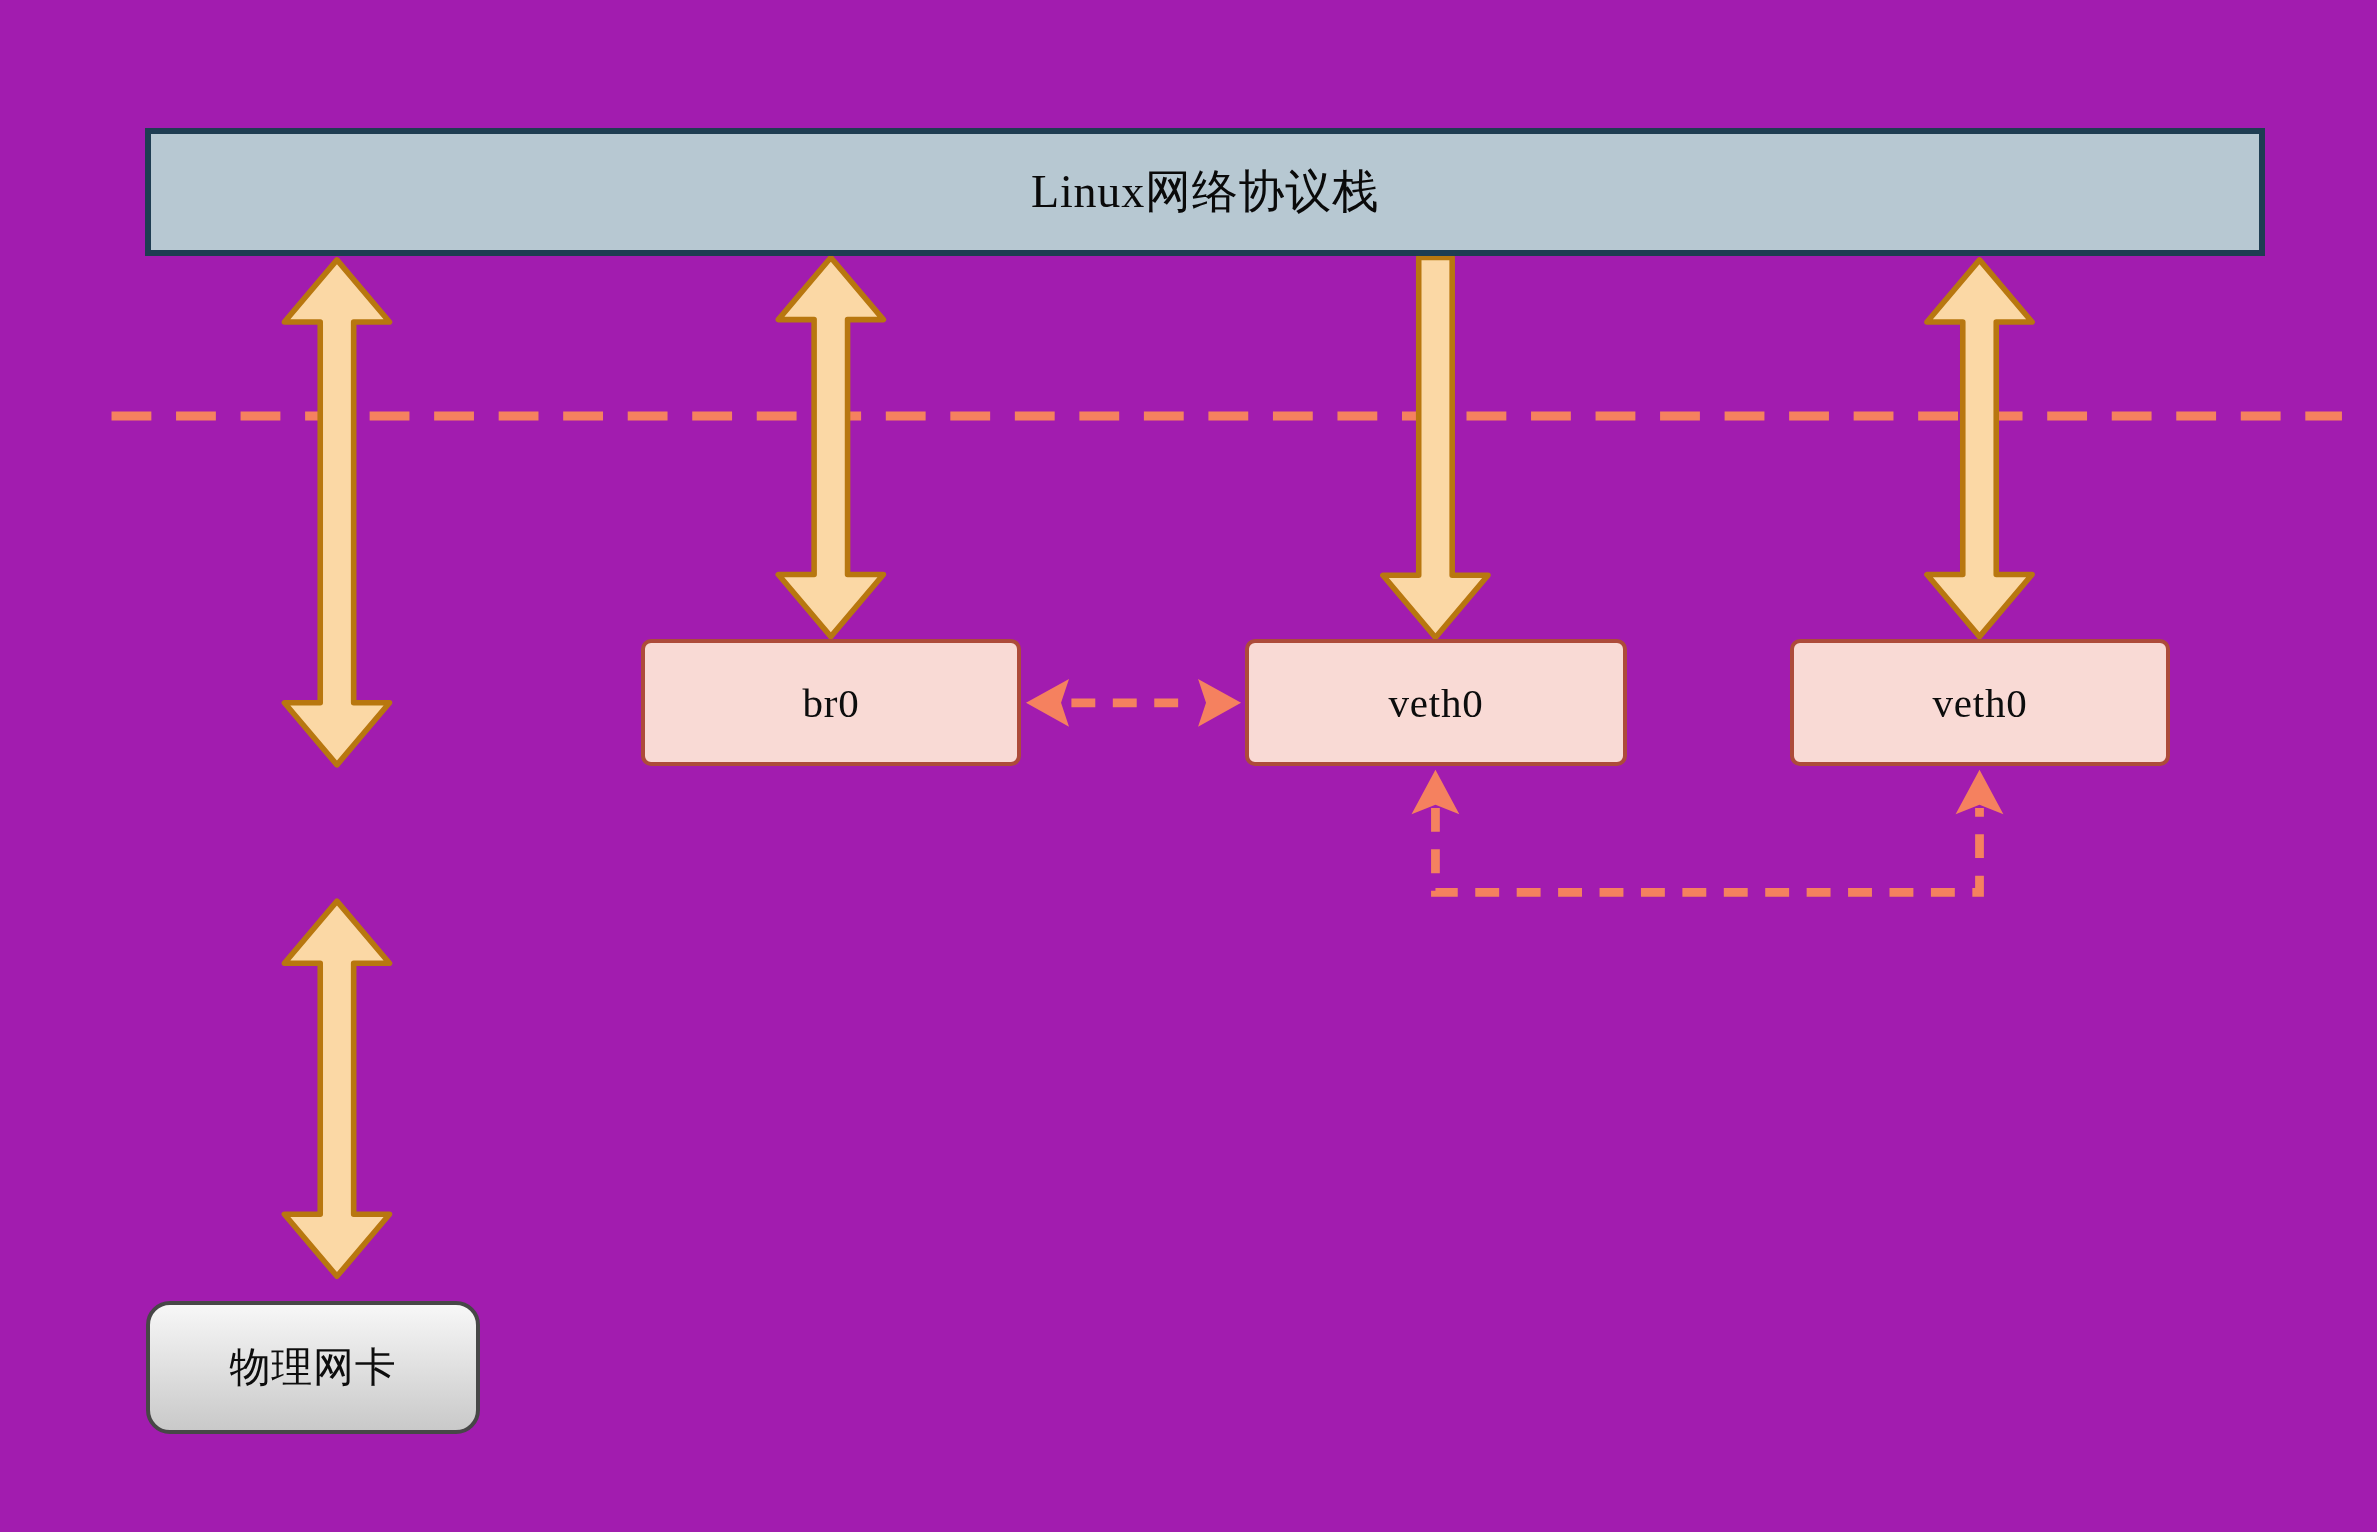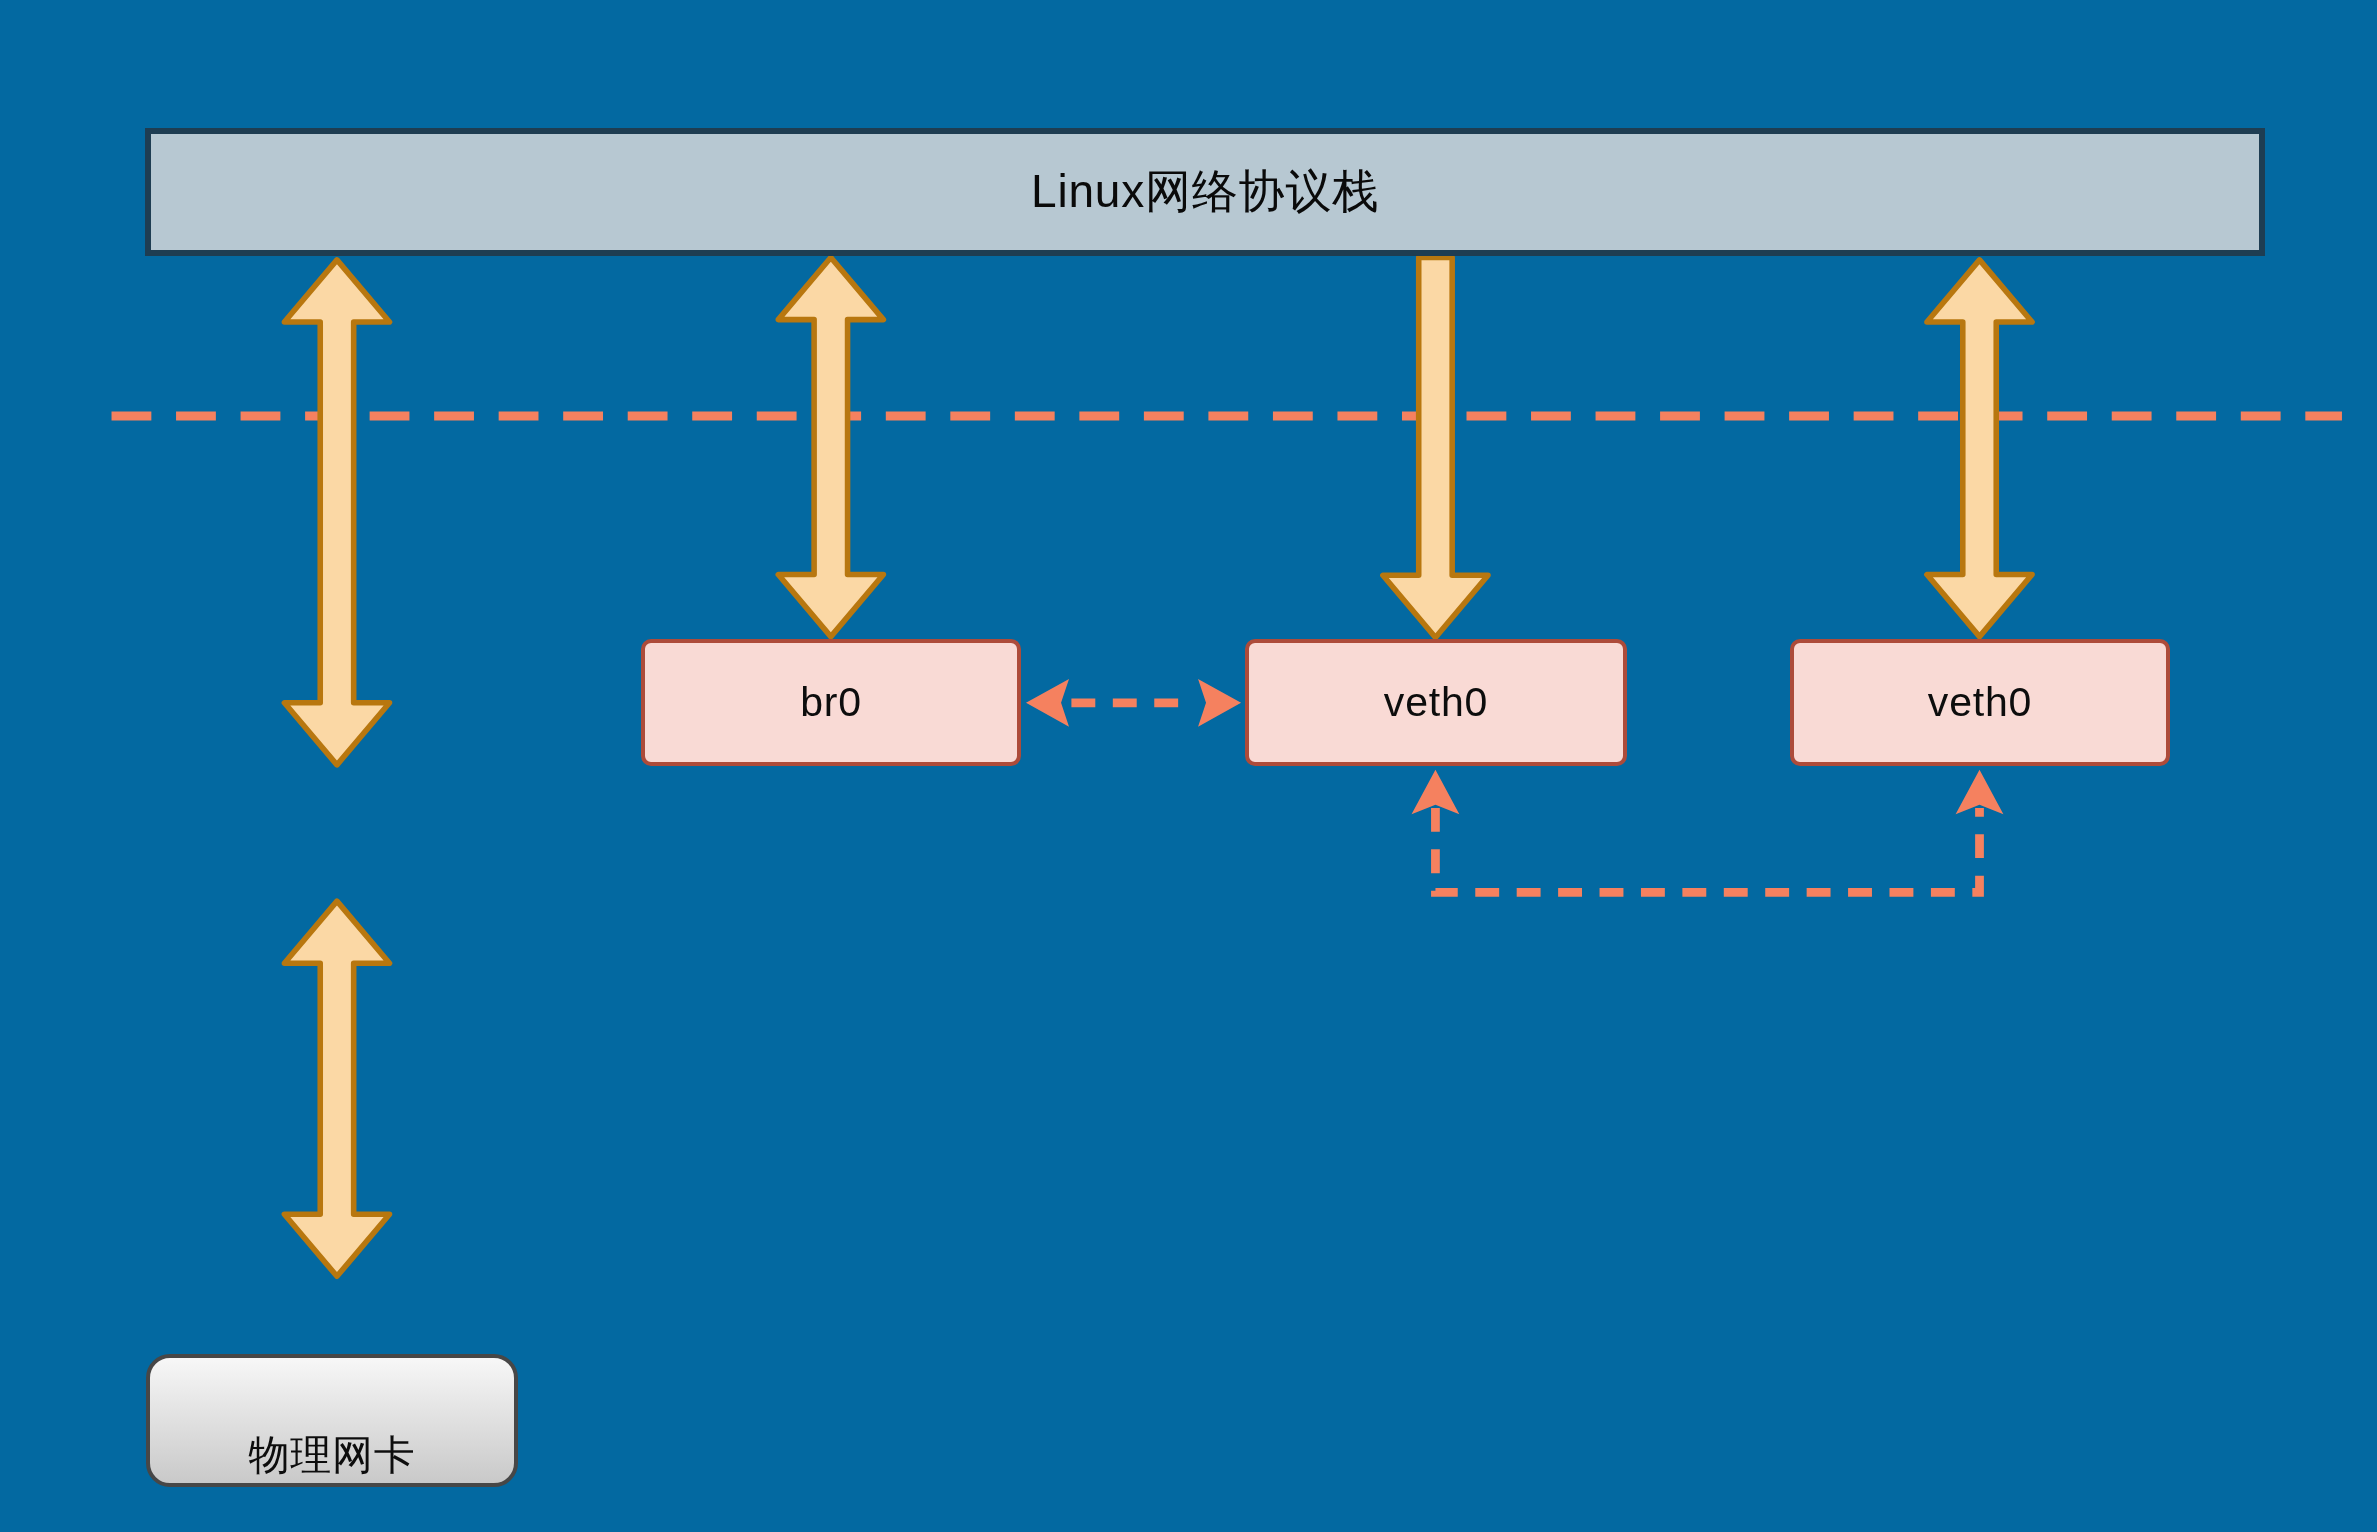--- a/index.html
+++ b/index.html
@@ -1,37 +1,37 @@
 <!DOCTYPE html>
 <html style="font-size:12.7px"><head>
 <meta charset="utf-8">
 <style>
   html,body{margin:0;padding:0;background:#000;}
   #canvas{
-    position:relative;width:2377px;height:1533px;background:#0369a1;overflow:hidden;
-    font-family:Liberation Sans, sans-serif;
+    position:relative;width:2377px;height:1533px;background:#a21caf;overflow:hidden;
+    font-family:Liberation Serif, serif;
   }
   #arrow-layer{position:absolute;left:0;top:0;width:2377px;height:1533px;}
   .node{
     position:absolute;display:flex;align-items:center;justify-content:center;
     box-sizing:border-box;border-radius:10px;color:#0d0d0d;font-size:41px;
     letter-spacing:0.8px;white-space:nowrap;
   }
   #stack-bar{
     position:absolute;left:145px;top:128px;width:2120px;height:128px;
     box-sizing:border-box;background:#b7c8d2;border:6.4px solid #1e3d52;
     display:flex;align-items:center;justify-content:center;
     color:#0a0a0a;font-size:46px;letter-spacing:0.8px;
   }
   #node-eth0{left:147px;top:767px;width:380px;height:134px;background:#d2d1e6;border:4.8px solid #5e5e7e;}
   #node-br0{left:641px;top:639px;width:380px;height:127px;background:#f9dad5;border:4.8px solid #ad4b3a;}
   #node-veth0-a{left:1245px;top:639px;width:382px;height:127px;background:#f9dad5;border:4.8px solid #ad4b3a;}
   #node-veth0-b{left:1790px;top:639px;width:380px;height:127px;background:#f9dad5;border:4.8px solid #ad4b3a;}
-  #node-physical-nic{left:146px;top:1354px;width:372px;height:133px;
-    background:linear-gradient(#f7f7f7,#c9c9c9);border:4.8px solid #474747;border-radius:24px;align-items:flex-end;}
+  #node-physical-nic{left:146px;top:1301px;width:334px;height:133px;
+    background:linear-gradient(#f7f7f7,#c9c9c9);border:4.8px solid #474747;border-radius:24px;}
   .big-arrow{fill:#fbd8a5;stroke:#b8770f;stroke-width:7;stroke-linejoin:round;}
   .dash-line{stroke:#f5815f;stroke-width:11;fill:none;}
   .dash-head{fill:#f5815f;stroke:none;}
 </style>
 </head>
 <body>
 
 <div id="canvas">
 
   <svg id="arrow-layer" viewBox="0 0 2984 1924" xmlns="http://www.w3.org/2000/svg">

